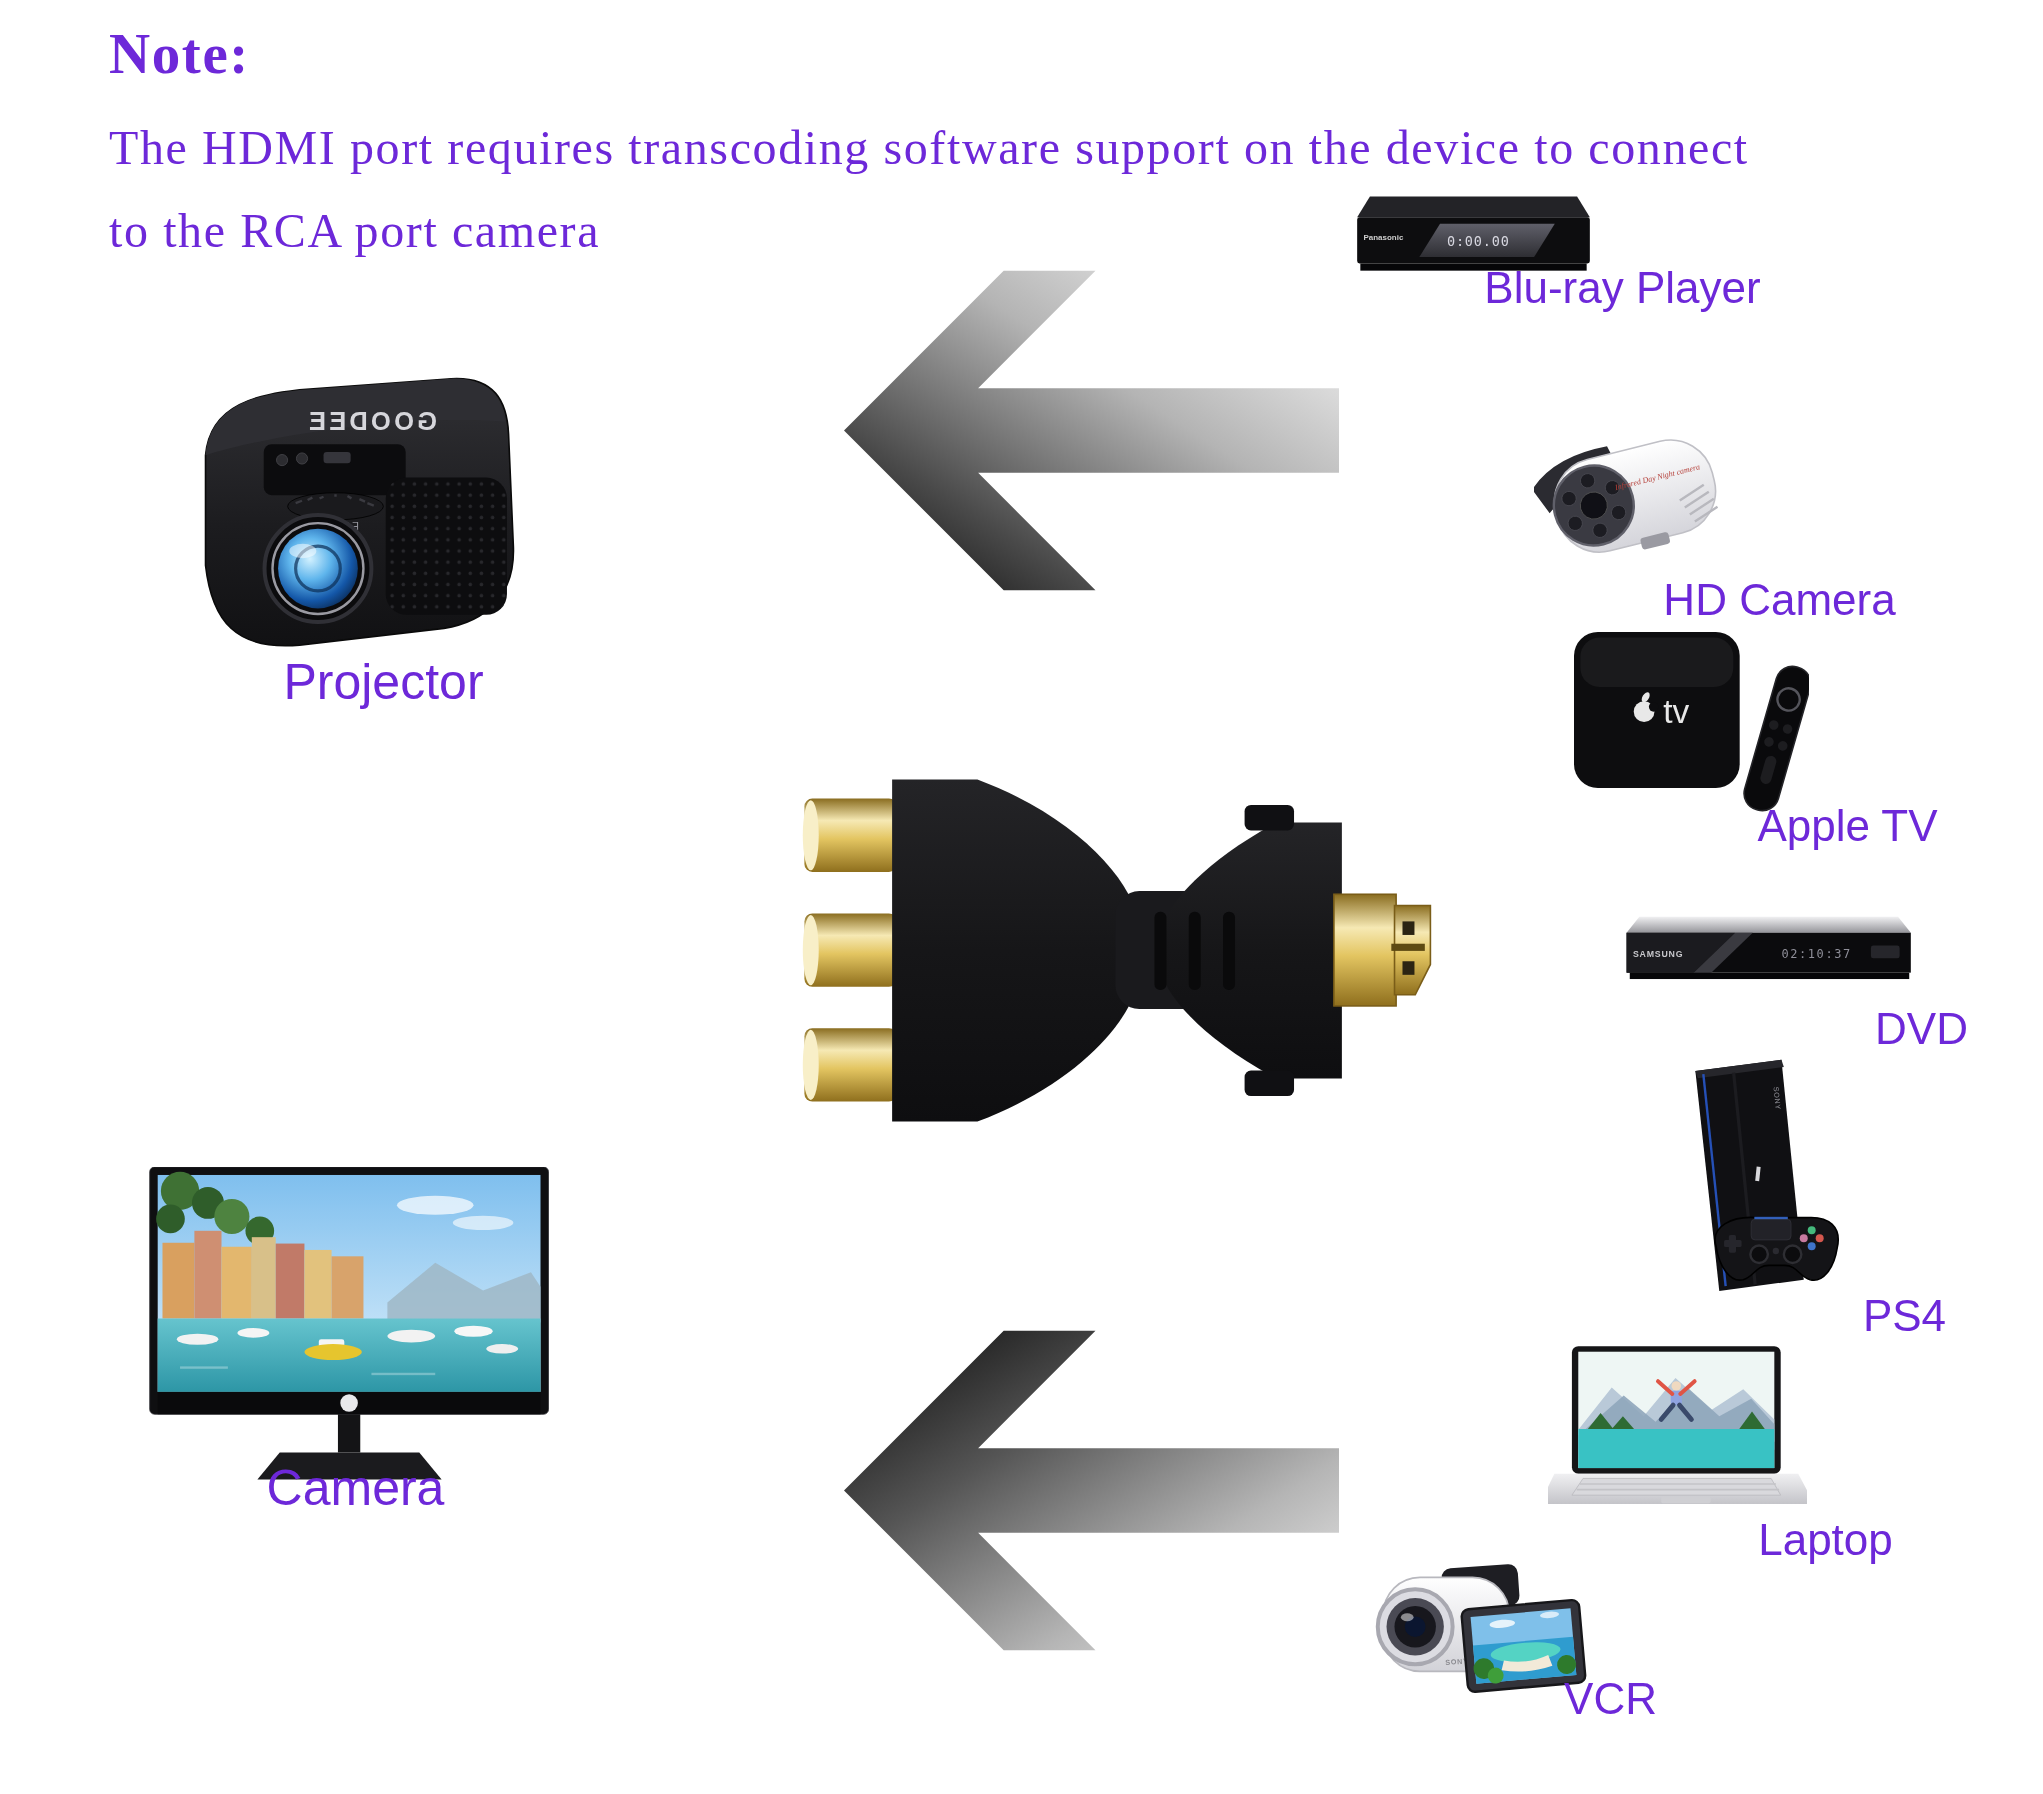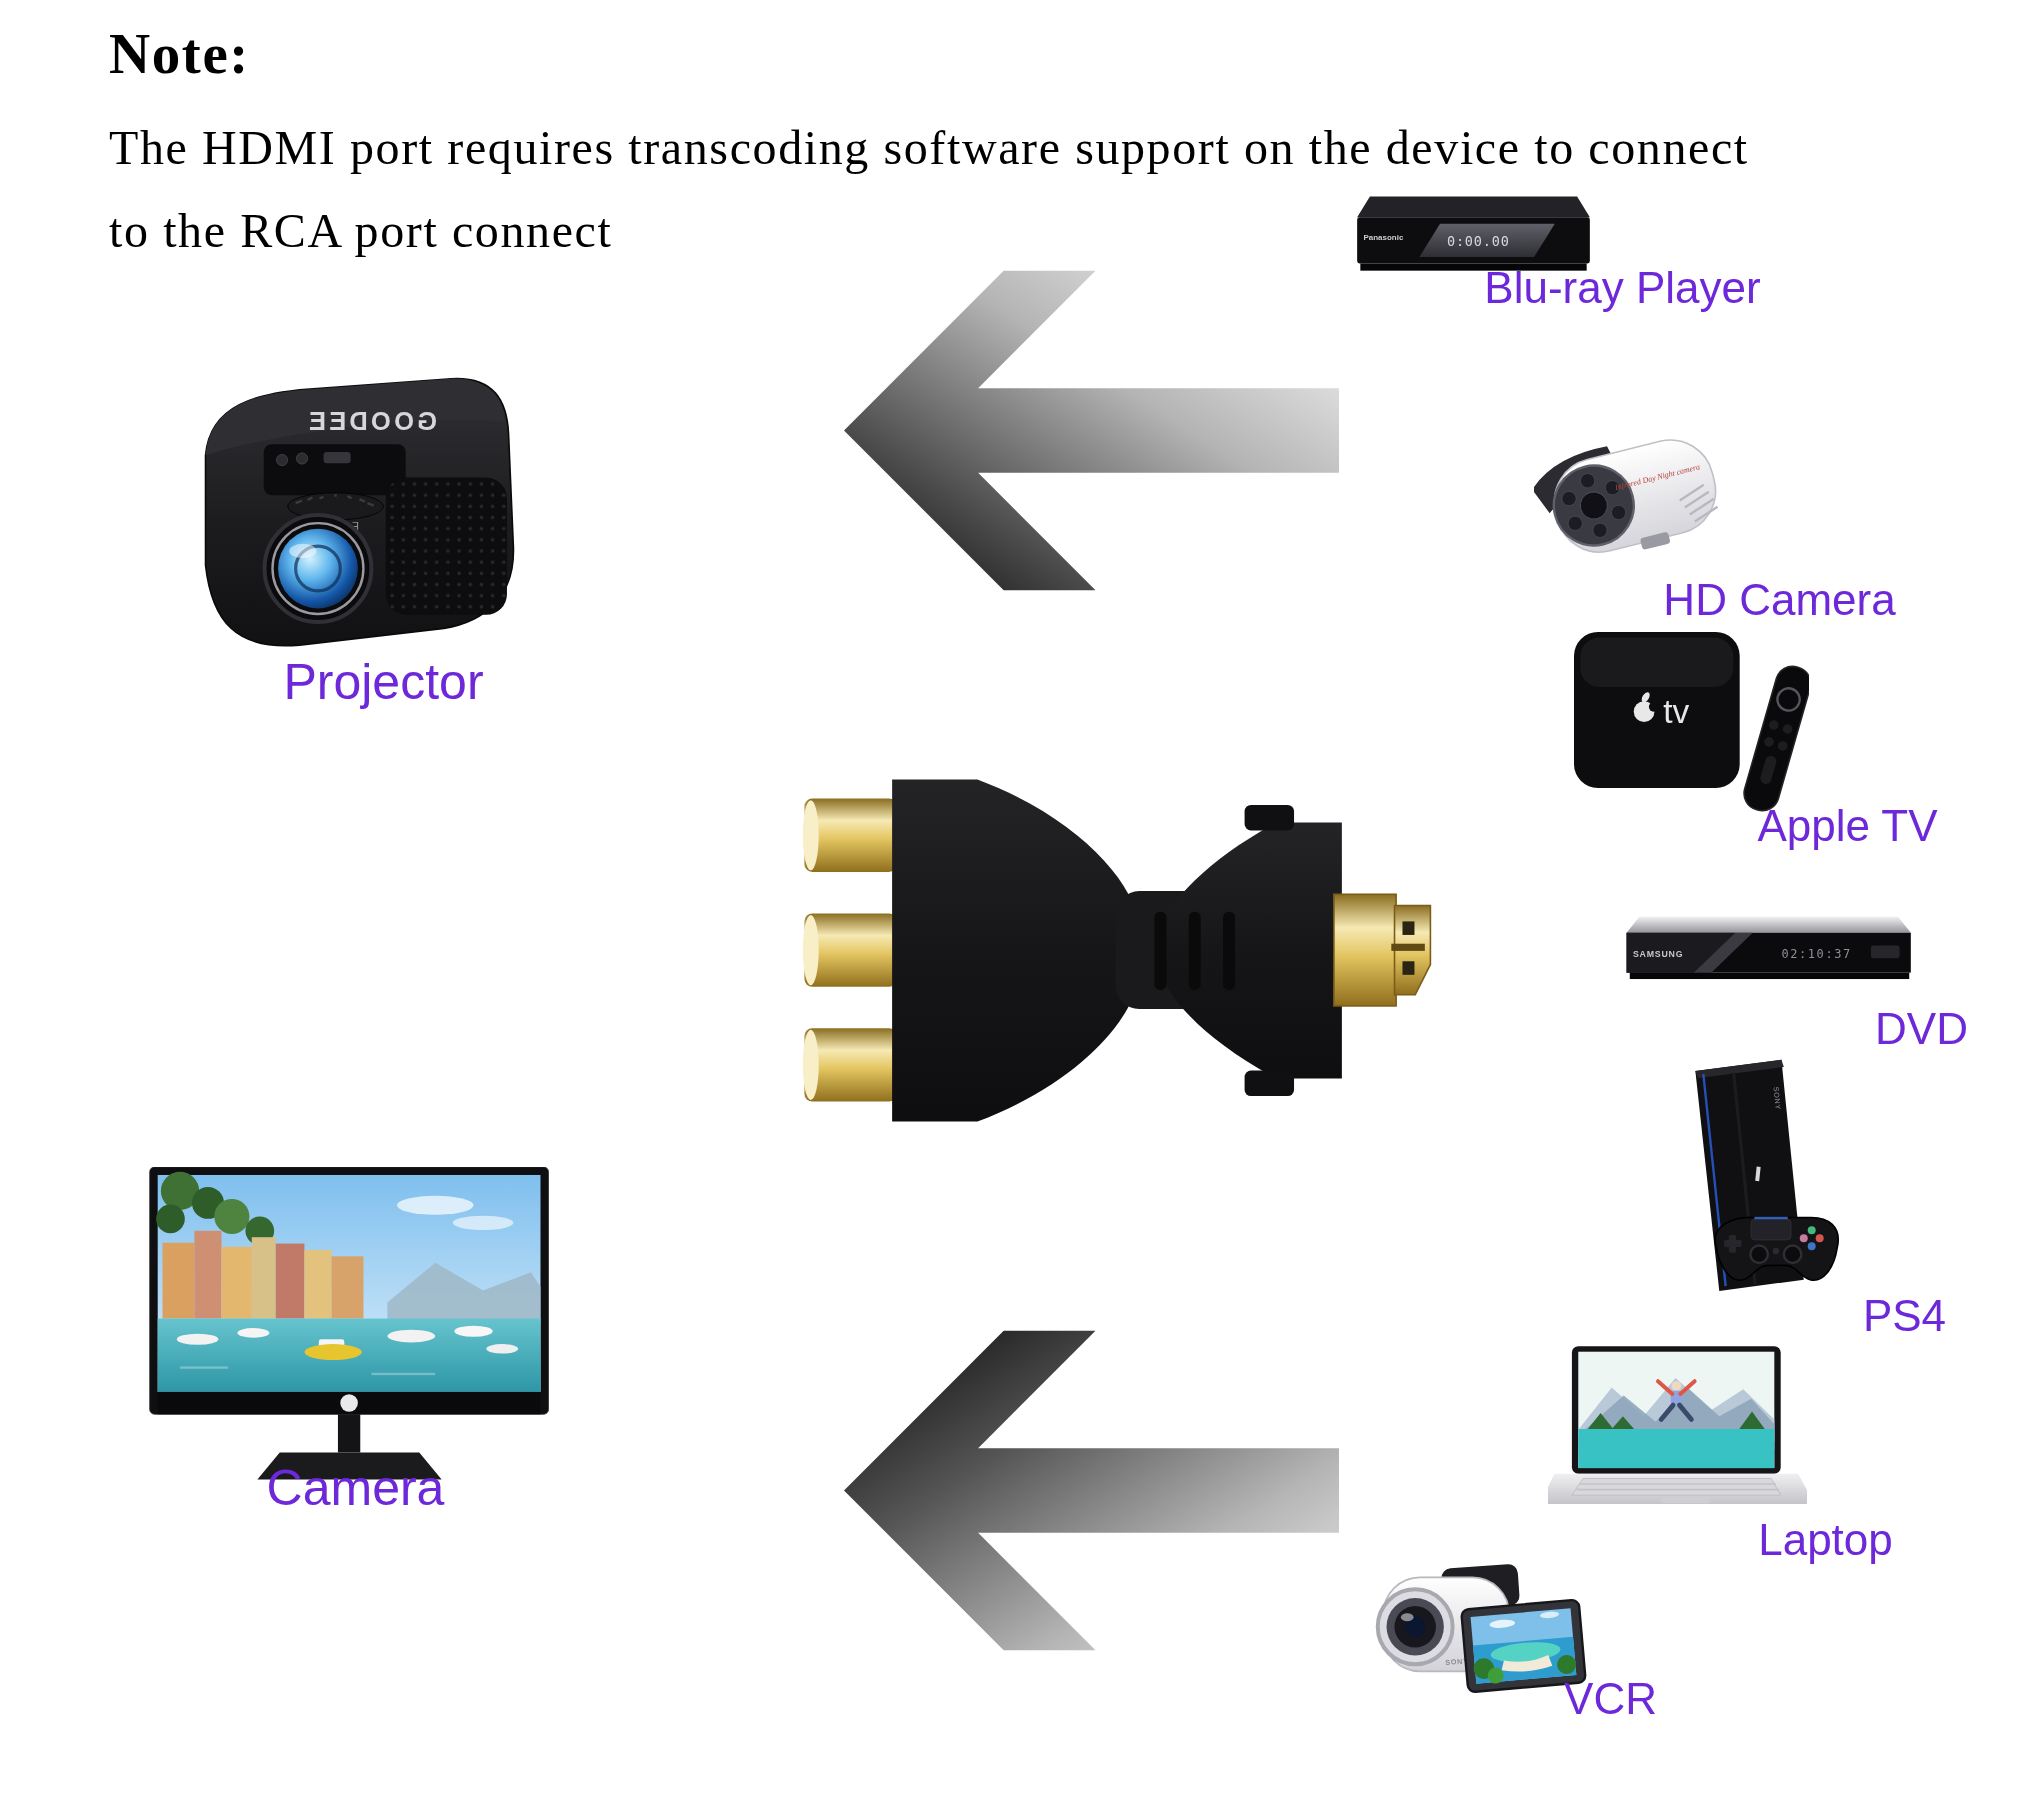--- a/index.html
+++ b/index.html
@@ -1,34 +1,34 @@
 <!DOCTYPE html>
 <html style="font-size:12.8px"><head>
 <meta charset="utf-8">
 <style>
   html,body{margin:0;padding:0;background:#ffffff;}
   #stage{position:relative;width:2043px;height:1795px;background:#ffffff;overflow:hidden;
          font-family:"Liberation Sans", sans-serif;}
   .abs{position:absolute;}
-  .note-text{font-family:"Liberation Serif", serif;color:#000000;letter-spacing:1.6px;white-space:nowrap;text-align:right;}
+  .note-text{font-family:"Liberation Serif", serif;color:#6d28d9;letter-spacing:1.6px;white-space:nowrap;text-align:right;}
   .note-title{font-size:57px;font-weight:700;}
   .note-line{font-size:48px;font-weight:500;}
   .dev-label{color:#6d28d9;text-align:center;white-space:nowrap;}
   .dev-label.right{font-size:44px;width:399px;}
   .dev-label.left{font-size:50px;width:399px;}
   svg{display:block;width:100%;height:100%;}
 </style>
 </head>
 <body>
 
 <div id="stage">
 
   <div class="abs note-text note-title" style="left:109px;top:21px;">Note:</div>
   <div class="abs note-text note-line" style="left:109px;top:120px;">The HDMI port requires transcoding software support on the device to connect</div>
-  <div class="abs note-text note-line" style="left:109px;top:203px;">to the RCA port connect</div>
+  <div class="abs note-text note-line" style="left:109px;top:203px;">to the RCA port camera</div>
 
   <div class="abs" style="left:844px;top:270px;width:495px;height:321px;">
     <svg viewBox="0 0 620 400">
       <defs>
         <linearGradient id="agrad-top" x1="1" y1="0" x2="0" y2="1">
           <stop offset="0" stop-color="#fdfdfd"></stop>
             <stop offset="0.4" stop-color="#b4b4b4"></stop>
           <stop offset="0.75" stop-color="#4a4a4a"></stop>
             <stop offset="1" stop-color="#050505"></stop>
         </linearGradient>

